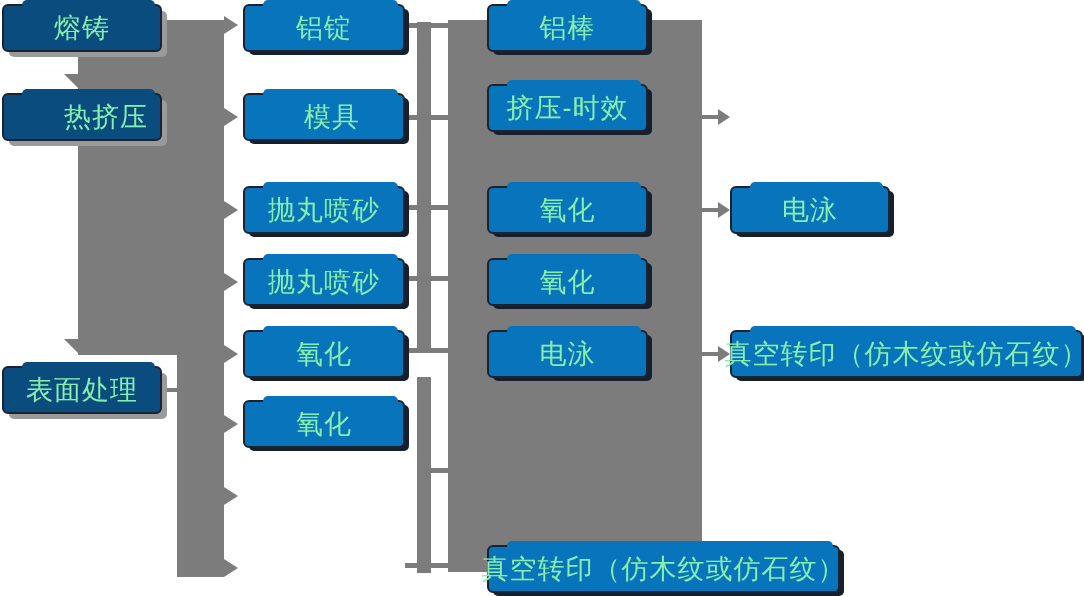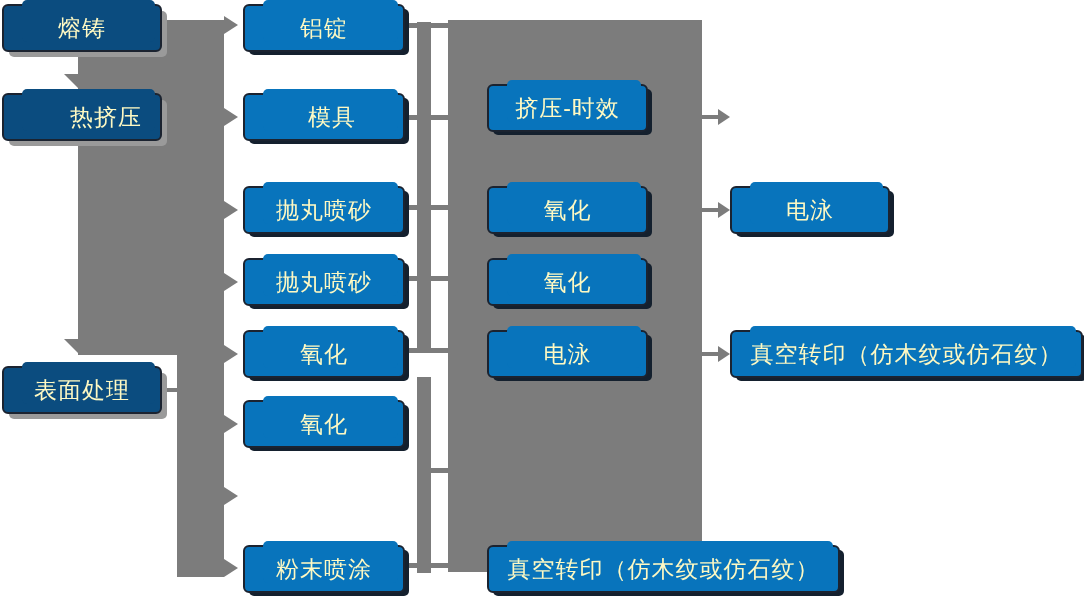--- a/index.html
+++ b/index.html
@@ -20,21 +20,21 @@
     border-top:14px solid #7C7C7C;}
   .arr-s{position:absolute;width:0;height:0;
     border-top:8px solid transparent;border-bottom:8px solid transparent;
     border-left:12px solid #7C7C7C;}
   
   .node{
     position:absolute;z-index:1;
     display:flex;align-items:center;justify-content:center;
     box-sizing:border-box;
     border:2px solid #1B2330;border-radius:6px;
-    color:#fef9c3;font-size:23px;letter-spacing:1px;font-weight:500;
+    color:#86efac;font-size:27px;letter-spacing:1px;font-weight:500;
     text-align:center;white-space:nowrap;
   }
   .node::before{
     content:"";position:absolute;z-index:-1;
     left:18px;right:5px;top:-6px;bottom:8px;
     background:inherit;border-radius:5px;
   }
   .node.blue{background:#0874BC;box-shadow:5px 4px 0 -1px #14202E;text-align:center;}
   .node.navy{background:#0B4C7F;box-shadow:6px 6px 0 -1px #9A9A9A;}
 </style>
@@ -80,22 +80,22 @@
   <div class="node navy" style="left:2px;top:4px;width:160px;height:48px;">熔铸</div>
   <div class="node navy" style="left:2px;top:93px;width:160px;height:48px;padding-left:48px;">热挤压</div>
   <div class="node navy" style="left:2px;top:366px;width:160px;height:48px;">表面处理</div>
 
   <div class="node blue" style="left:243px;top:4px;width:162px;height:48px;">铝锭</div>
   <div class="node blue" style="left:243px;top:93px;width:162px;height:48px;padding-left:16px;">模具</div>
   <div class="node blue" style="left:243px;top:186px;width:162px;height:48px;">抛丸喷砂</div>
   <div class="node blue" style="left:243px;top:258px;width:162px;height:48px;">抛丸喷砂</div>
   <div class="node blue" style="left:243px;top:330px;width:162px;height:48px;">氧化</div>
   <div class="node blue" style="left:243px;top:400px;width:162px;height:48px;">氧化</div>
-  <div class="node blue" style="left:243px;top:545px;width:162px;height:48px;">粉末喷涂</div>
 
+  <div class="node blue" style="left:487px;top:4px;width:161px;height:48px;">铝棒</div>
   <div class="node blue" style="left:487px;top:84px;width:161px;height:48px;">挤压-时效</div>
   <div class="node blue" style="left:487px;top:186px;width:161px;height:48px;">氧化</div>
   <div class="node blue" style="left:487px;top:258px;width:161px;height:48px;">氧化</div>
   <div class="node blue" style="left:487px;top:330px;width:161px;height:48px;">电泳</div>
   <div class="node blue" style="left:487px;top:545px;width:353px;height:48px;">真空转印（仿木纹或仿石纹）</div>
 
   <div class="node blue" style="left:730px;top:186px;width:160px;height:48px;">电泳</div>
   <div class="node blue" style="left:730px;top:330px;width:353px;height:48px;">真空转印（仿木纹或仿石纹）</div>
 
 </div>

